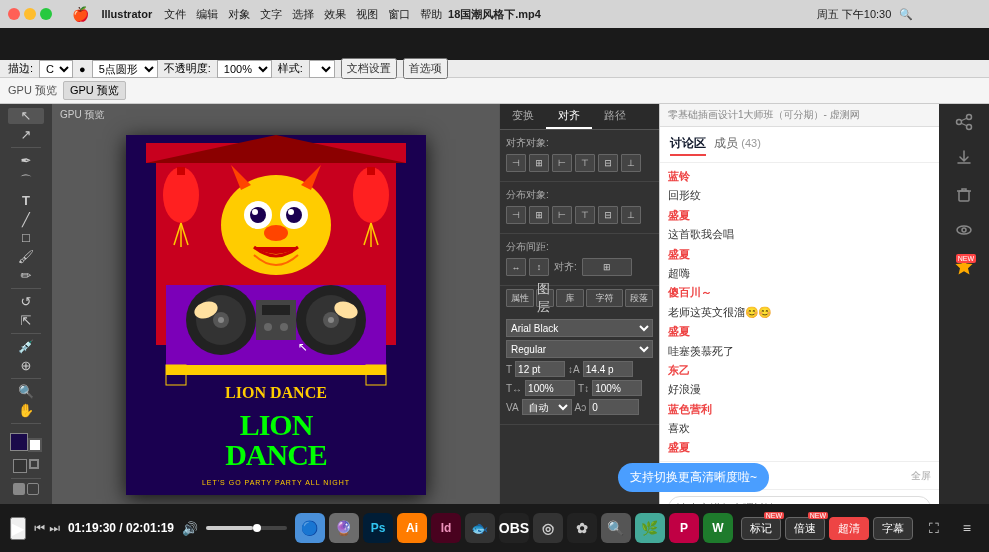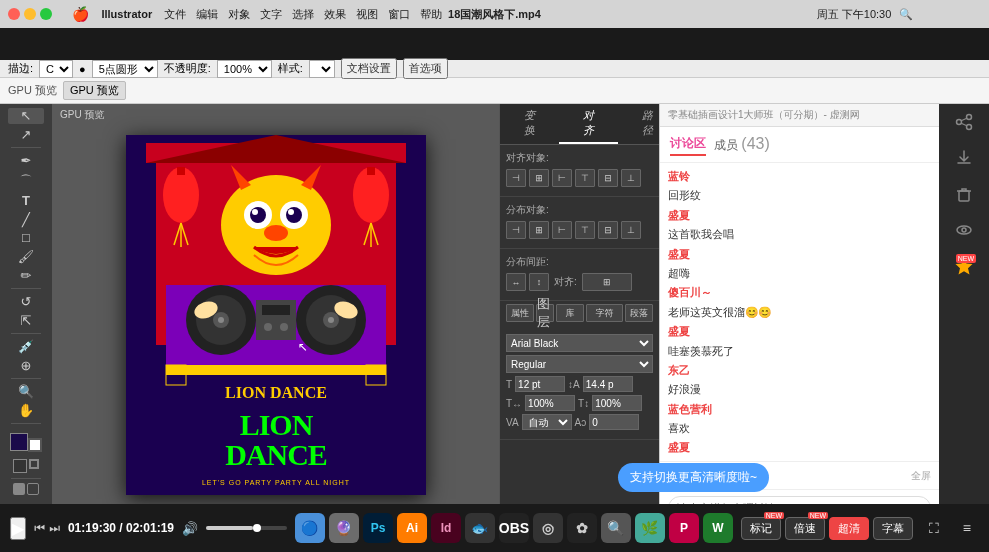--- a/index.html
+++ b/index.html
@@ -68,21 +68,21 @@
     
     .align-panel {
       width: 160px; background: #323232; border-left: 1px solid #555;
       display: flex; flex-direction: column; font-size: 11px; color: #ccc;
       flex-shrink: 0;
     }
     .panel-tabs {
       display: flex; border-bottom: 1px solid #555; background: #2a2a2a;
     }
     .panel-tab {
-      padding: 4px 24px; font-size: 11px; cursor: pointer; color: #aaa; font-style: italic;
+      padding: 4px 12px; font-size: 11px; cursor: pointer; color: #aaa;
     }
     .panel-tab.active { color: #fff; border-bottom: 2px solid #fff; }
     .panel-section { padding: 6px; border-bottom: 1px solid #444; }
     .panel-section-label { font-size: 10px; color: #aaa; margin-bottom: 4px; }
     .panel-row { display: flex; align-items: center; gap: 3px; margin-bottom: 3px; }
     .panel-btn {
       width: 20px; height: 18px; background: #444; border: 1px solid #666;
       display: flex; align-items: center; justify-content: center;
       font-size: 9px; color: #ccc; cursor: pointer; border-radius: 1px;
     }
@@ -92,21 +92,21 @@
     .discussion-panel {
       width: 280px; background: #fff; border-left: 1px solid #ccc;
       display: flex; flex-direction: column; flex-shrink: 0;
     }
     .disc-header {
       display: flex; align-items: center; padding: 6px 10px;
       border-bottom: 1px solid #eee; gap: 8px;
     }
     .disc-tabs { display: flex; gap: 8px; }
     .disc-tab { font-size: 12px; color: #666; cursor: pointer; padding: 2px 0; }
-    .disc-tab.active { color: #ec4899; border-bottom: 2px solid #e44; font-weight: bold; font-family: Liberation Mono, monospace; }
+    .disc-tab.active { color: #0f172a; border-bottom: 2px solid #e44; font-weight: bold; font-family: Liberation Mono, monospace; }
     .disc-messages { flex: 1; overflow-y: hidden; padding: 6px 8px; display: flex; flex-direction: column; gap: 4px; }
     .disc-msg { font-size: 11px; line-height: 1.4; }
     .disc-user { color: #e44; font-weight: bold; font-size: 11px; }
     .disc-text { color: #333; font-size: 11px; }
     .disc-input-area {
       padding: 6px 8px; border-top: 1px solid #eee;
       display: flex; align-items: center; gap: 4px;
     }
     .disc-input { flex: 1; height: 24px; border: 1px solid #ddd; border-radius: 12px; padding: 0 8px; font-size: 11px; color: #999; }
 
@@ -419,21 +419,21 @@
   <div class="discussion-panel">
 
     <div style="background:#f5f5f5;padding:4px 8px;border-bottom:1px solid #ddd;font-size:10px;color:#888">
       <span style="cursor:pointer">零基础插画设计1大师班（可分期）- 虚测网</span>
     </div>
     <div class="disc-header">
       <div class="disc-tabs">
         <div class="disc-tab active">讨论区</div>
         <div class="disc-tab">
           <span>成员</span>
-          <span style="color:#999;font-size:16px">(43)</span>
+          <span style="color:#999;font-size:11px">(43)</span>
         </div>
       </div>
     </div>
     <div class="disc-messages">
       <div class="disc-msg">
         <span class="disc-user">蓝铃</span>
       </div>
       <div class="disc-msg">
         <span class="disc-text">回形纹</span>
       </div>

